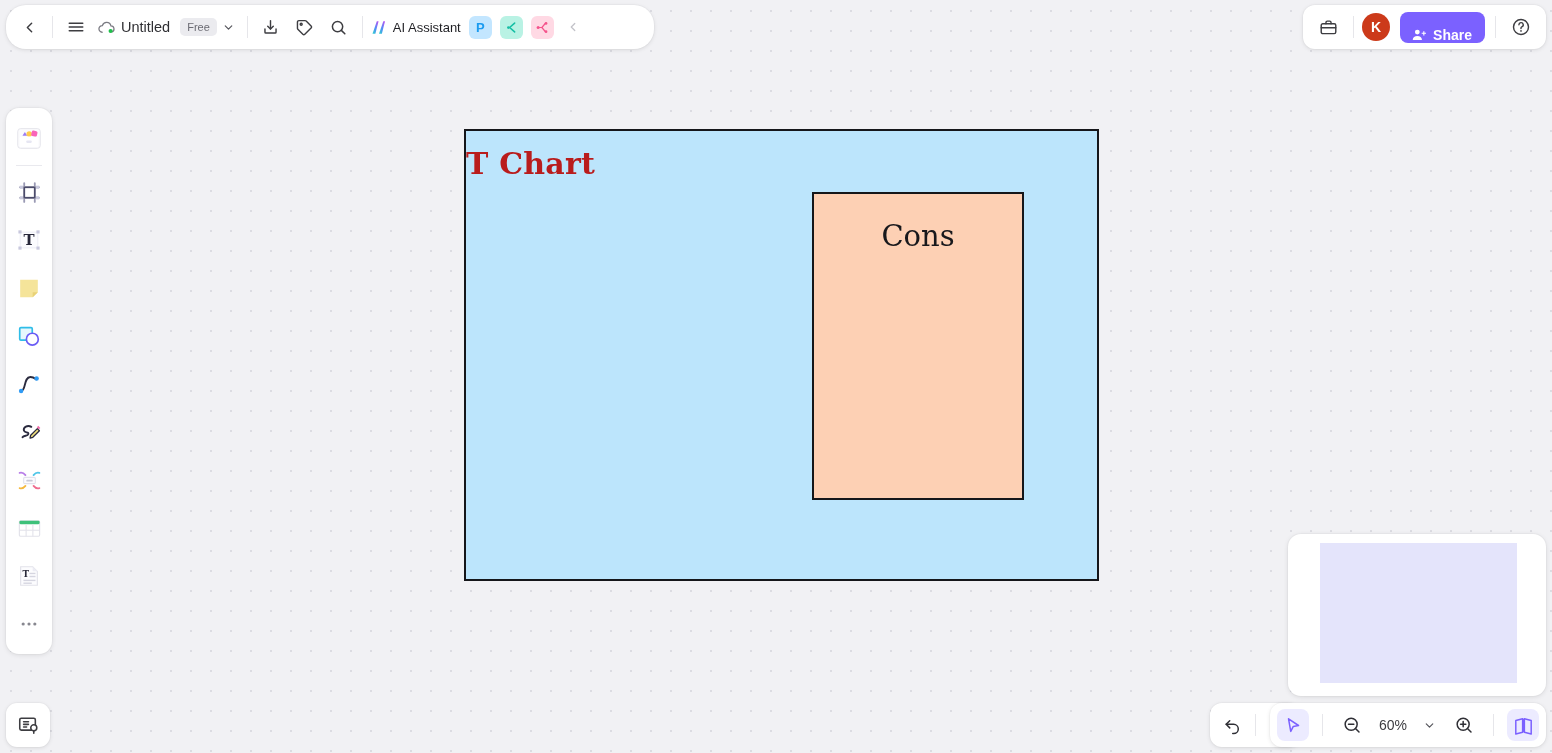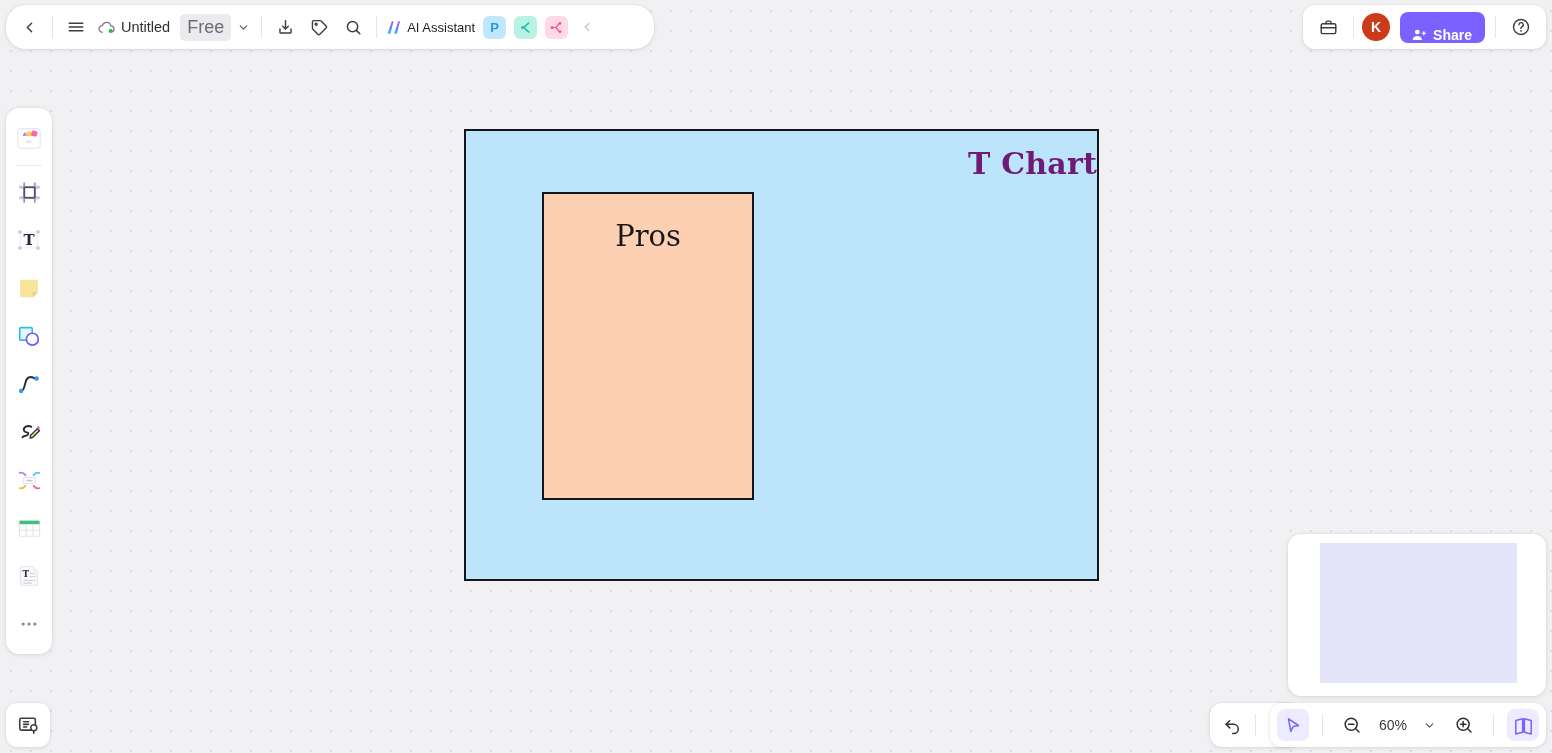--- a/index.html
+++ b/index.html
@@ -45,21 +45,21 @@
     color: #3d3d41;
     flex: 0 0 auto;
   }
   .vdiv { width: 1px; height: 22px; background: #e6e6ea; margin: 0 6px; flex: 0 0 auto; }
 
   .doc-title {
     font-size: 14.5px; color: #2f2f33; white-space: nowrap;
     padding: 0 2px; cursor: text;
   }
   .plan-badge {
-    font-size: 18px; color: #6b6b73;
+    font-size: 11px; color: #6b6b73;
     background: #ebebef;
     border-radius: 5px;
     padding: 3px 7px;
     margin-left: 8px;
     cursor: pointer;
   }
 
   .ai-label {
     font-size: 13px; color: #1f1f23; font-weight: 500;
     white-space: nowrap; margin-left: 2px; cursor: pointer;
@@ -121,25 +121,25 @@
   
   .tchart {
     position: absolute;
     left: 464px; top: 129px;
     width: 635px; height: 452px;
     background: #bce5fc;
     border: 2px solid #15161a;
   }
   .tchart-title {
     position: absolute; left: 0; right: 0; top: 15px;
-    text-align: right;
+    text-align: left;
     font-family: "DejaVu Serif", "Liberation Serif", serif;
     font-weight: 700;
     font-size: 30px;
-    color: #701a75;
+    color: #b91c1c;
     letter-spacing: .2px;
   }
   .tcol {
     position: absolute;
     top: 61px; height: 308px;
     background: #fdd0b4;
     border: 2px solid #15161a;
   }
   .tcol-pros { left: 76px; width: 212px; }
   .tcol-cons { left: 346px; width: 212px; }
@@ -451,22 +451,22 @@
     <line x1="7.2" y1="8.4" x2="12.5" y2="8.4"></line>
       <line x1="7.2" y1="11.3" x2="12.5" y2="11.3"></line>
       <line x1="7.2" y1="14.2" x2="10.5" y2="14.2"></line>
     <circle cx="18.3" cy="15.1" r="3.3" fill="#fff"></circle>
     <path d="M18.3 18.4v2.6"></path>
   </svg>
 </div>
 
 <div class="tchart">
   <div class="tchart-title">T Chart</div>
-  <div class="tcol tcol-pros">
-    <div class="tcol-label">Pros</div>
+  <div class="tcol tcol-cons">
+    <div class="tcol-label">Cons</div>
   </div>
 </div>
 
 <div class="minimap">
   <div class="minimap-shape"></div>
 </div>
 
 <div class="undo-bar">
   <div class="zb-btn">
     <svg width="19" height="19" viewBox="0 0 24 24" fill="none" stroke="#2f2f35" stroke-width="1.9" stroke-linecap="round" stroke-linejoin="round">

